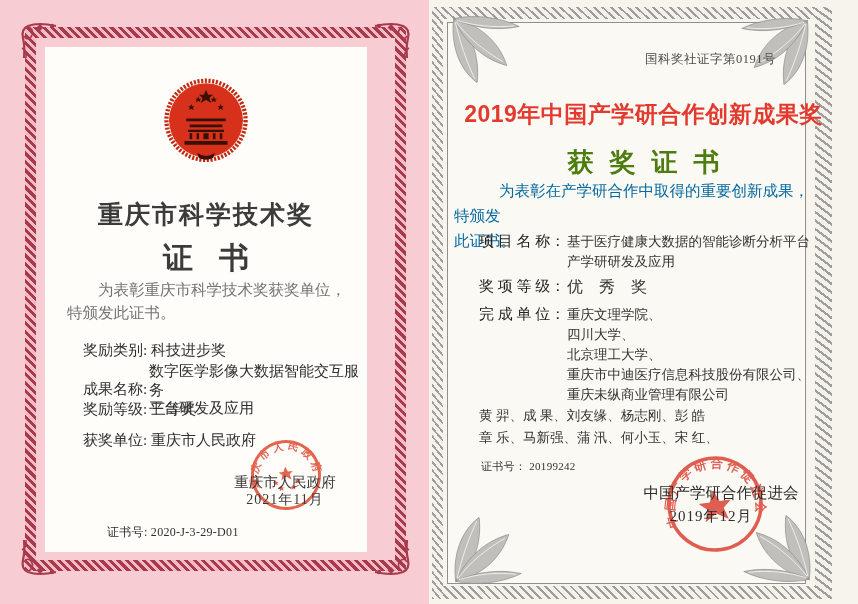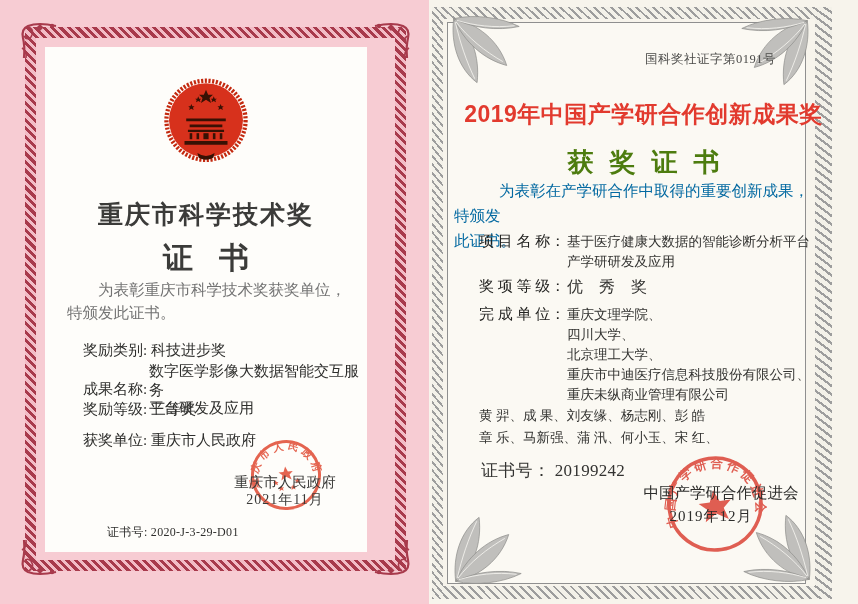--- a/index.html
+++ b/index.html
@@ -63,21 +63,21 @@
          font-size:26px;color:#4d7c0f;letter-spacing:16px;text-indent:16px;z-index:3;}
   .r-body{position:absolute;left:25px;top:179px;width:362px;font-size:15.5px;
           line-height:1.6;color:#0369a1;z-index:3;}
   .r-body .ln1{text-indent:2.9em;}
   .r-row{position:absolute;left:50px;font-size:15px;color:#222220;display:flex;z-index:3;}
   .r-row .lab{display:inline-block;width:88px;flex:none;}
   .r-row .stack{display:inline-block;}
   .hw{font-size:13.5px;color:#333331;line-height:20px;font-weight:normal;
       font-family:"Liberation Serif","DejaVu Serif",serif;}
   .hw-big{font-size:16px;letter-spacing:6px;line-height:20px;}
-  .r-certno{position:absolute;left:52px;top:459px;font-size:17px;color:#333331;
+  .r-certno{position:absolute;left:52px;top:459px;font-size:11px;color:#333331;
             letter-spacing:.3px;z-index:3;}
   .r-issuer{position:absolute;left:202px;top:483px;width:180px;text-align:center;
             font-size:15.5px;color:#2d2d2b;z-index:3;}
   .r-date{position:absolute;left:202px;top:507px;width:160px;text-align:center;
           font-size:15px;color:#2d2d2b;z-index:3;letter-spacing:1px;}
   .r-seal{position:absolute;left:235px;top:453px;width:102px;height:102px;z-index:2;
           opacity:.8;transform:rotate(-8deg);}
 </style>
 </head>
 <body>

